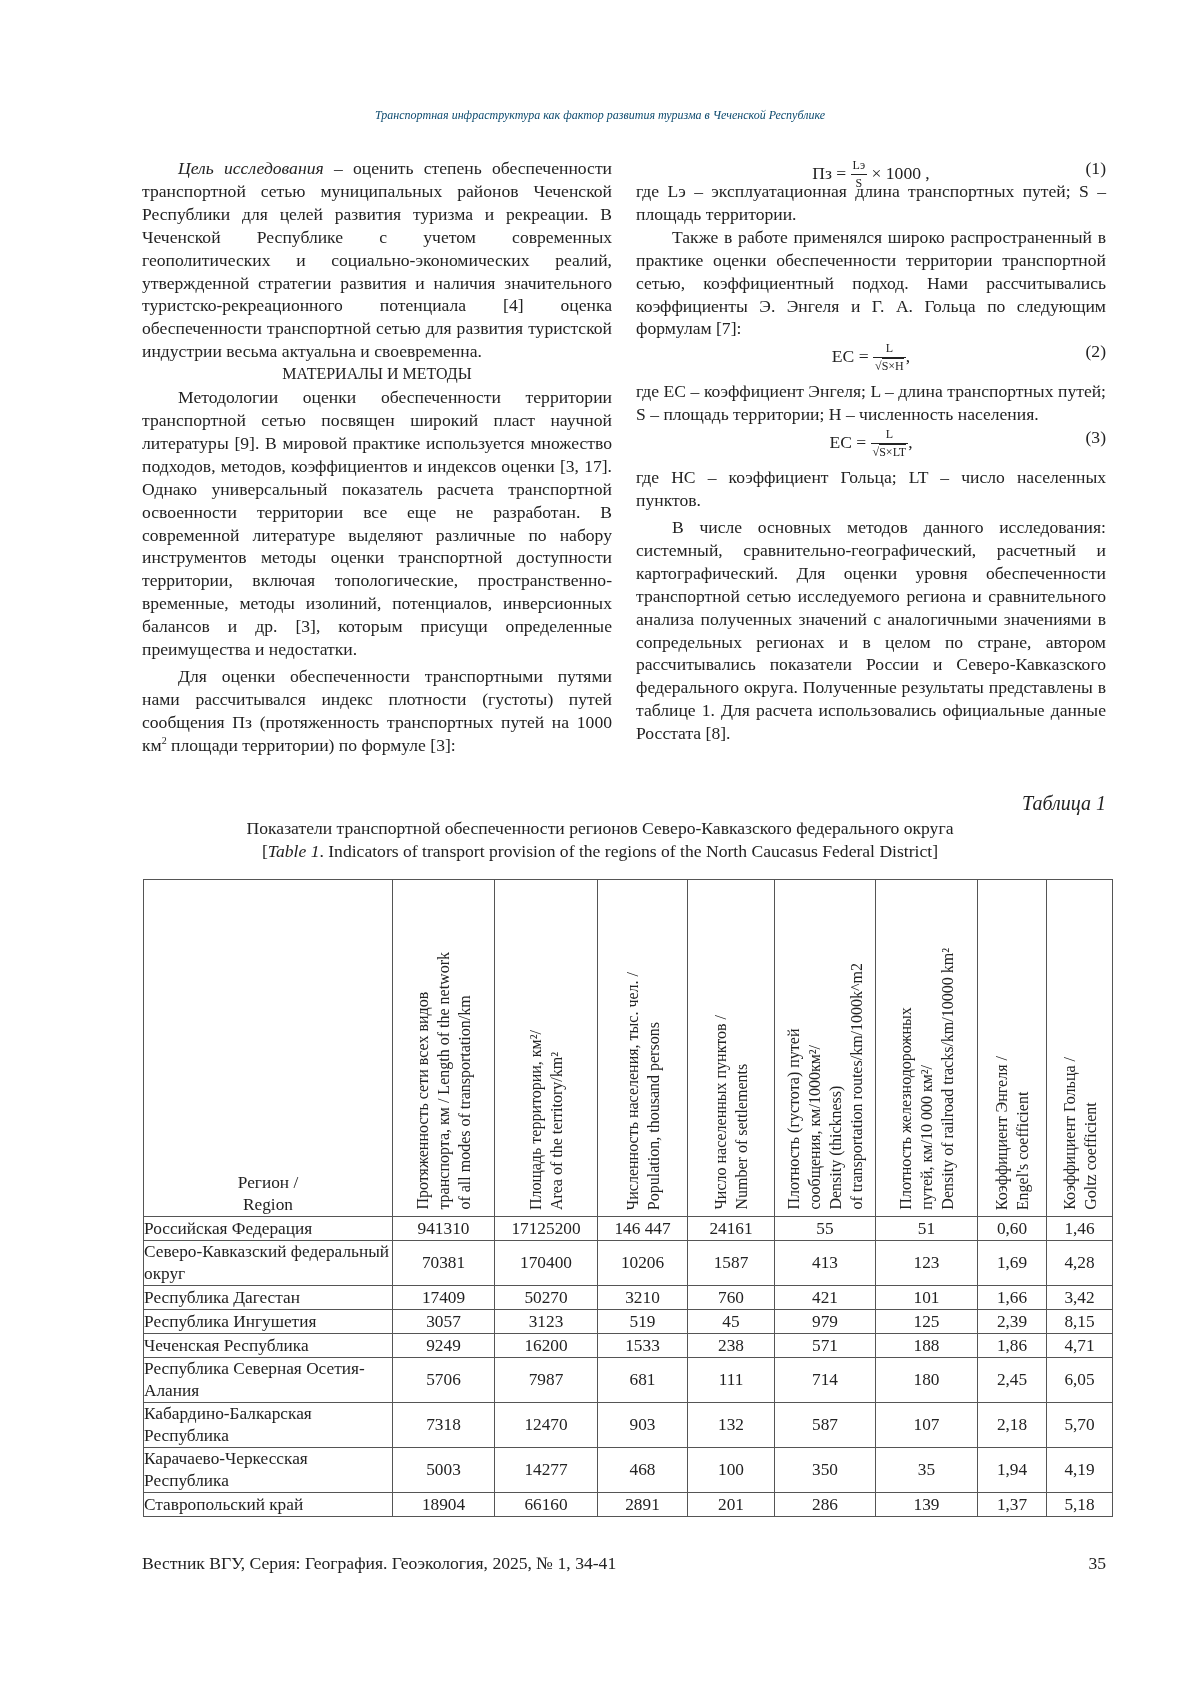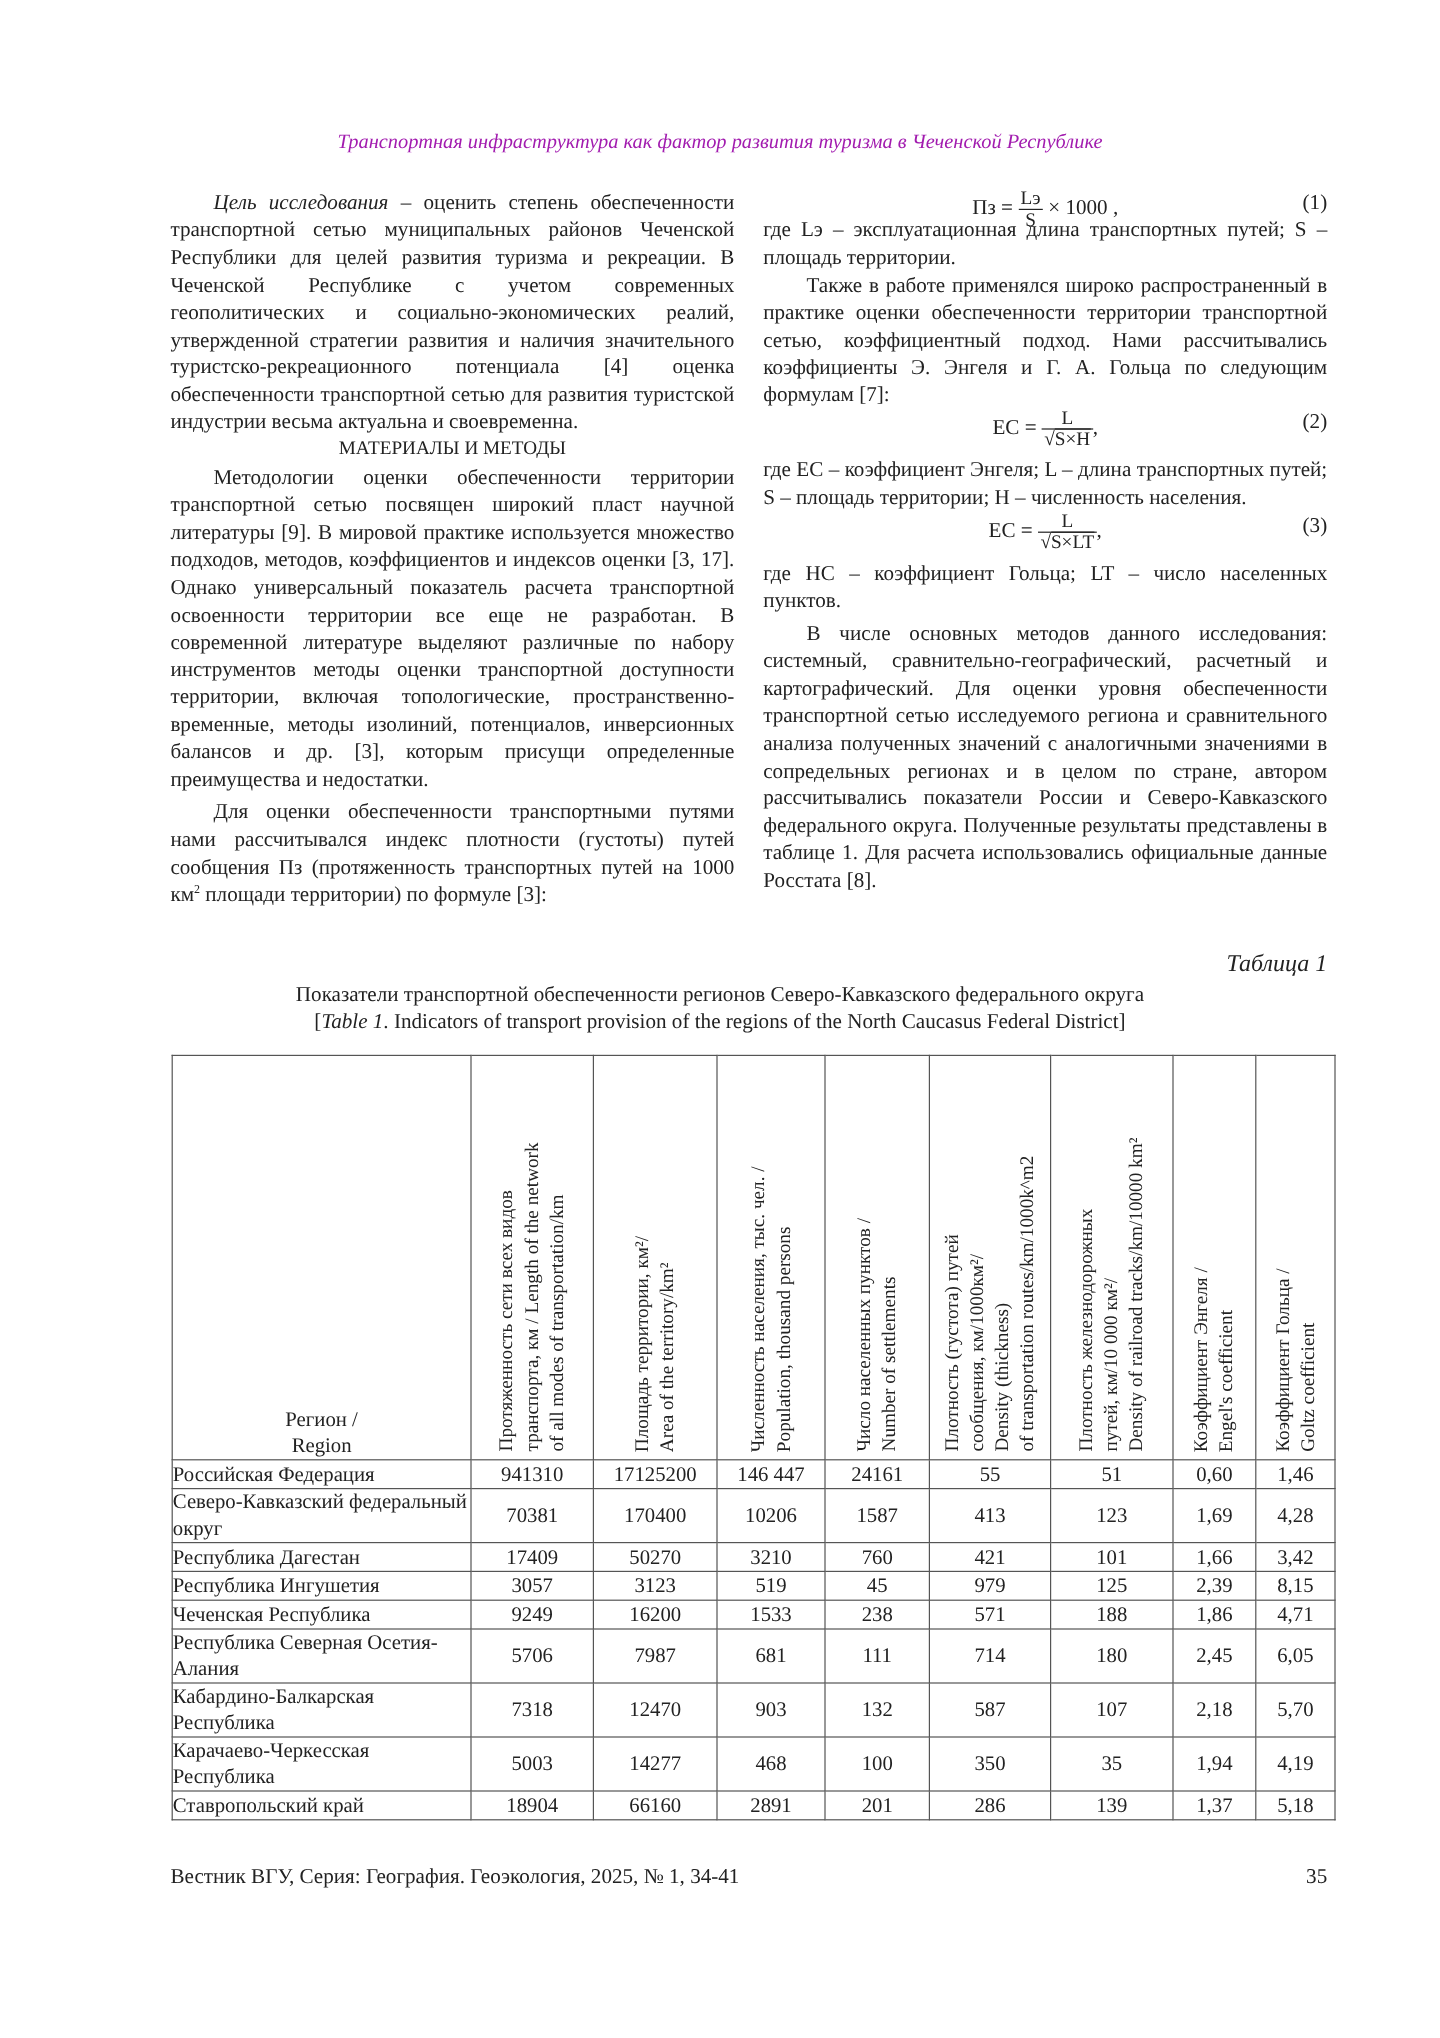--- a/index.html
+++ b/index.html
@@ -1,28 +1,28 @@
 <!DOCTYPE html>
 <html><head>
 <meta charset="utf-8">
 <style>
   html, body { margin:0; padding:0; background:#ffffff; }
   body { width:1200px; height:1698px; position:relative; font-family:"Liberation Serif","DejaVu Serif",serif; color:#222; overflow:hidden; }
-  .running-head { position:absolute; top:108px; left:0; width:1200px; text-align:center; font-style:italic; font-size:17px; color:#a21caf; }
+  .running-head { position:absolute; top:108px; left:0; width:1200px; text-align:center; font-style:italic; font-size:12px; color:#0c4a6e; }
   .col { position:absolute; font-size:17.6px; line-height:22.9px; text-align:justify; }
   .col-left { left:142px; top:157px; width:470px; }
   .col-right { left:636px; top:157px; width:470px; }
   .col p { margin:0; text-indent:0; }
   .col p.ind { text-indent:36px; }
   .col p.sp { margin-top:4px; }
   .section-h { text-align:center; text-indent:0; margin:2px 0 0 0; font-size:16px; }
   .formula { position:relative; height:23px; text-align:center; }
   .formula .num { position:absolute; right:0; top:0; }
   .formula.tall { height:40px; }
-  .frac { display:inline-block; vertical-align:middle; text-align:center; font-size:16px; line-height:17px; }
+  .frac { display:inline-block; vertical-align:middle; text-align:center; font-size:12px; line-height:17px; }
   .frac .top { display:block; border-bottom:1px solid #222; padding:0 2px; }
   .frac .bot { display:block; padding:0 2px; }
   .sqrt { display:inline-block; }
   .sqrt .rad { border-top:1px solid #222; }
   .tab-label { position:absolute; right:94px; top:792px; font-style:italic; font-size:20px; }
   .tab-title { position:absolute; left:0; width:1200px; text-align:center; font-size:17.6px; line-height:22px; }
   .tab-title.t1 { top:817px; }
   .tab-title.t2 { top:840px; }
   table.data { position:absolute; left:143px; top:879px; border-collapse:collapse; font-size:17.3px; }
   table.data td, table.data th { border:1.5px solid #555; padding:0; font-weight:normal; }

